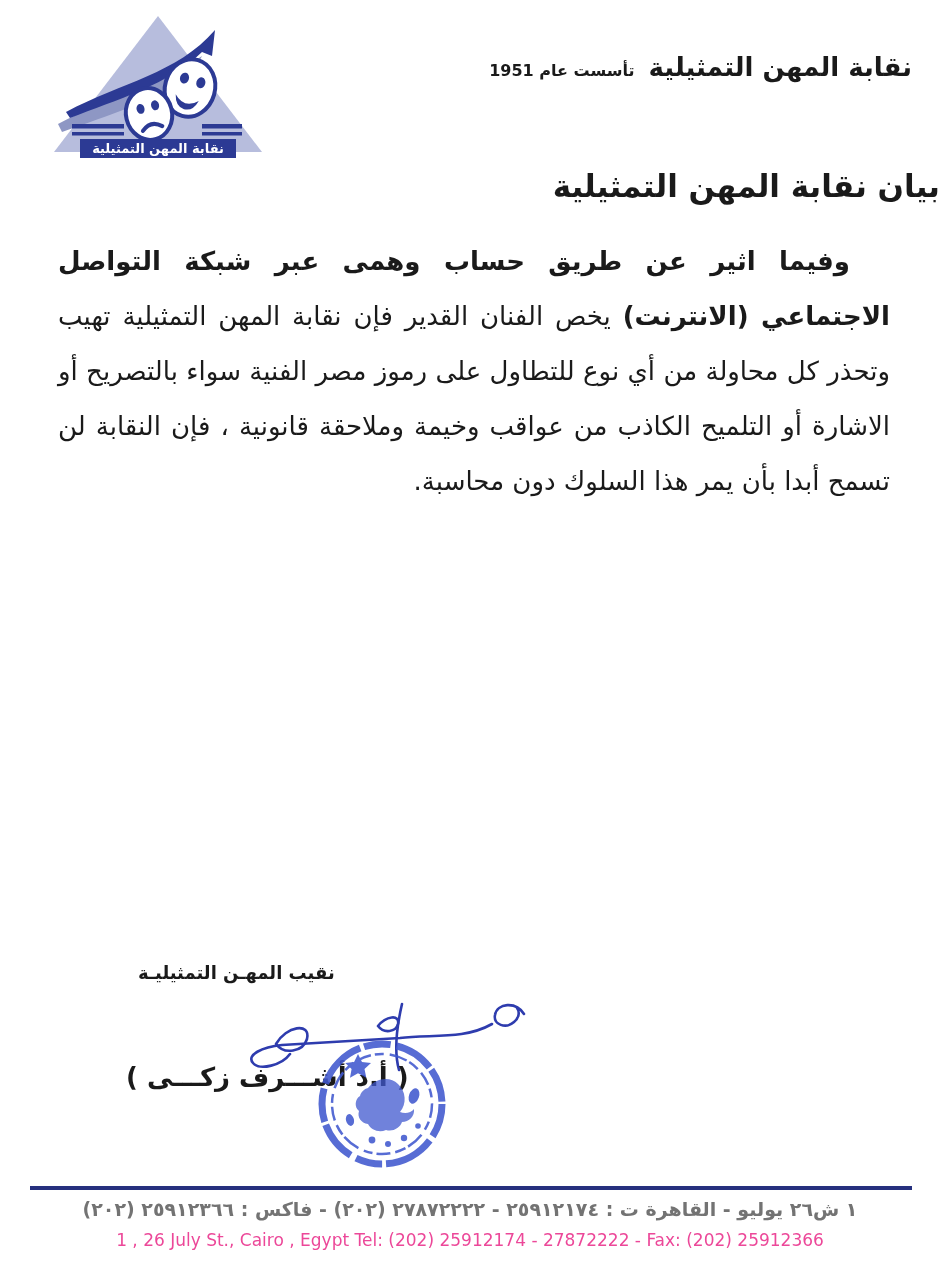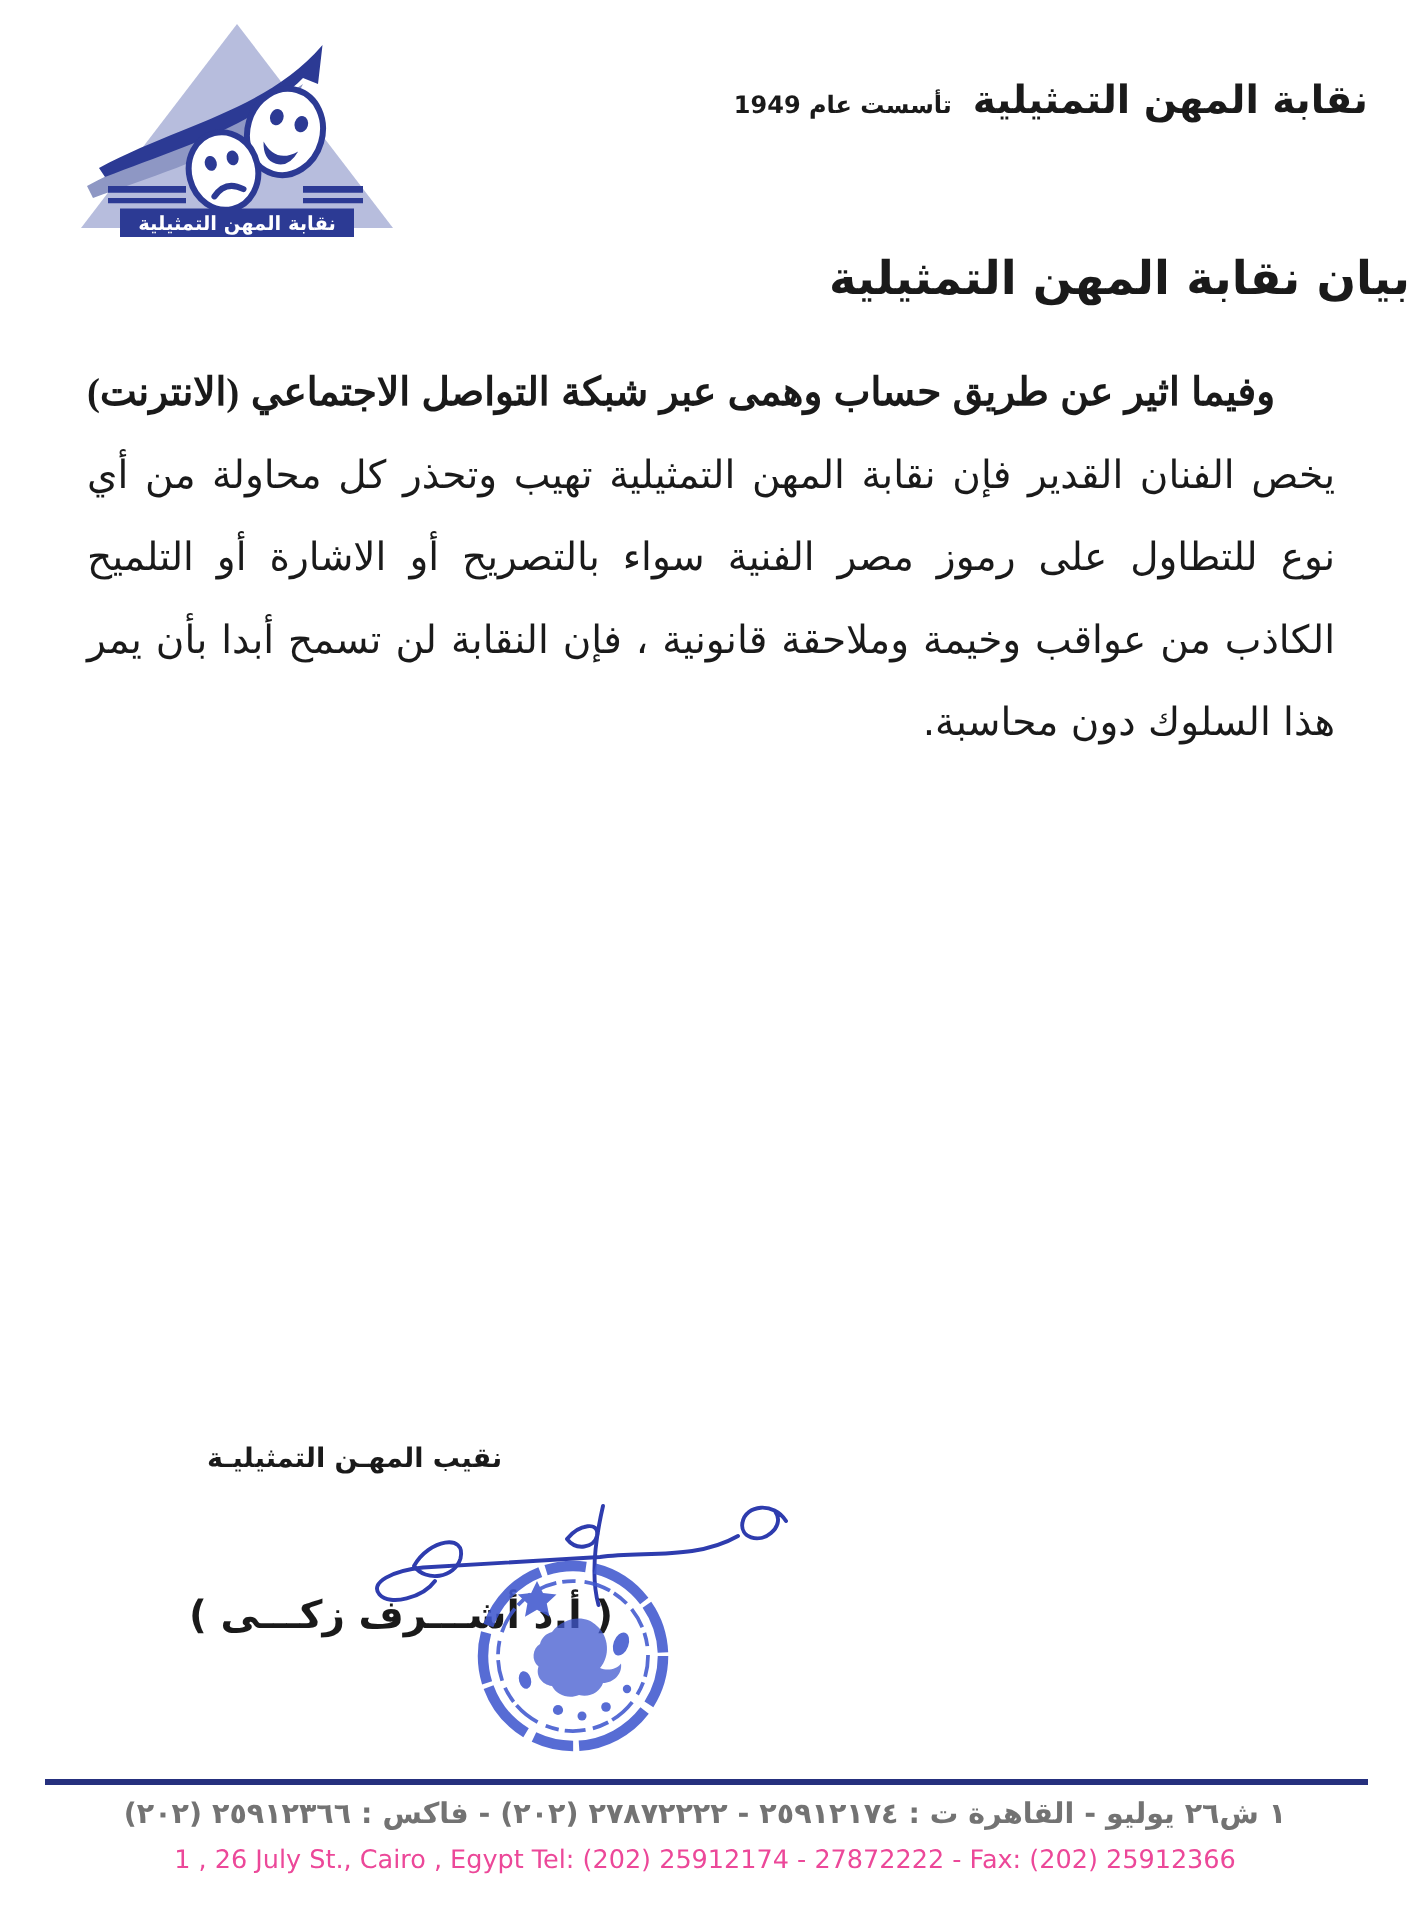--- a/index.html
+++ b/index.html
@@ -29,21 +29,21 @@
   
   .doc-body{
     position:absolute;top:234px;right:50px;left:58px;
     direction:rtl;
   }
   .doc-body p{
     margin:0 0 22px 0;
     font-size:26px;line-height:2.12;
     text-align:justify;text-indent:40px;
   }
-  .doc-body .b{font-weight:bold;font-family:Liberation Serif, serif;}
+  .doc-body .b{font-weight:bold;}
   
   .sig-title{
     position:absolute;top:962px;left:138px;
     direction:rtl;font-size:18px;font-weight:900;letter-spacing:-1px;
   }
   .sig-script{position:absolute;top:992px;left:140px;width:400px;height:95px;}
   .sig-name{
     position:absolute;top:1062px;left:126px;
     direction:rtl;font-size:26px;font-weight:900;letter-spacing:-1px;text-align:right;
   }
@@ -93,21 +93,21 @@
     <rect x="20" y="112" width="52" height="4.5" fill="#2c3a94"></rect>
     <rect x="20" y="120" width="52" height="3.5" fill="#2c3a94"></rect>
     <rect x="150" y="112" width="40" height="4.5" fill="#2c3a94"></rect>
     <rect x="150" y="120" width="40" height="3.5" fill="#2c3a94"></rect>
 
     <rect x="28" y="127" width="156" height="19" fill="#2c3a94"></rect>
     <text x="106" y="141" text-anchor="middle" font-size="13" font-weight="bold" fill="#ffffff">نقابة المهن التمثيلية</text>
   </svg>
 
   <div class="org-line">
-    <span class="org-name">نقابة المهن التمثيلية</span><span class="org-founded">تأسست عام 1949</span>
+    <span class="org-name">نقابة المهن التمثيلية</span><span class="org-founded">تأسست عام 1951</span>
   </div>
 
   <div class="doc-title">بيان نقابة المهن التمثيلية</div>
 
   <div class="doc-body">
     <p><span class="b">وفيما اثير عن طريق حساب وهمى عبر شبكة التواصل الاجتماعي (الانترنت)</span><span> يخص الفنان القدير فإن نقابة المهن التمثيلية تهيب وتحذر كل محاولة من أي نوع للتطاول على رموز مصر الفنية سواء بالتصريح أو الاشارة أو التلميح الكاذب من عواقب وخيمة وملاحقة قانونية ، فإن النقابة لن تسمح أبدا بأن يمر هذا السلوك دون محاسبة.</span></p>
   </div>
 
   <div class="sig-title">نقيب المهـن التمثيليـة</div>
 

